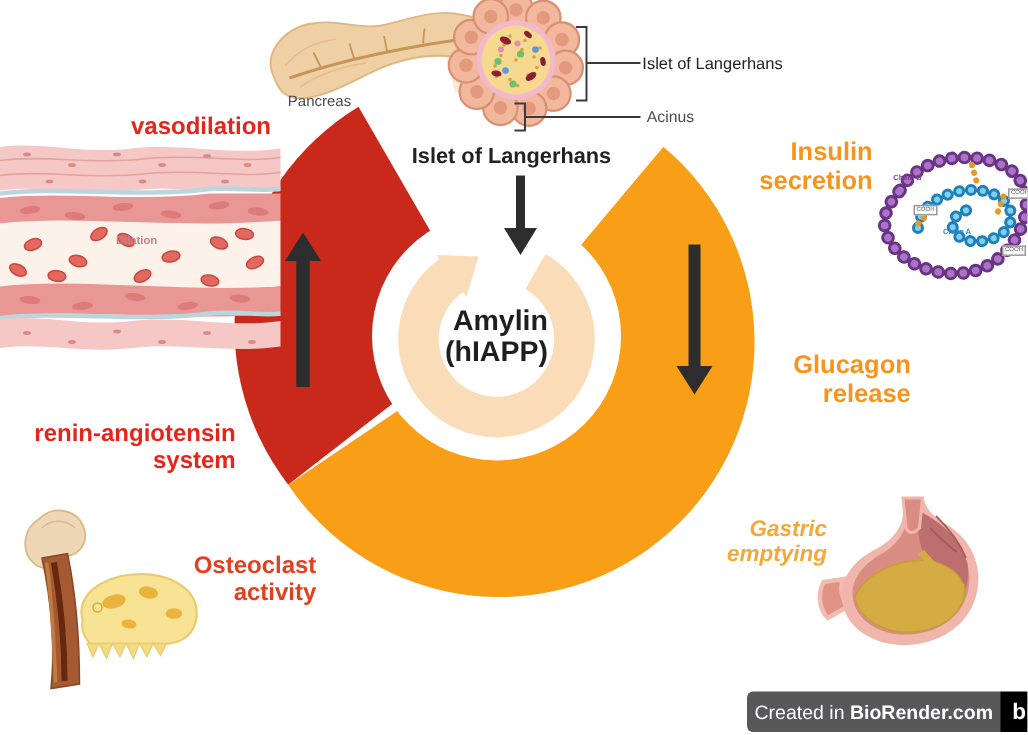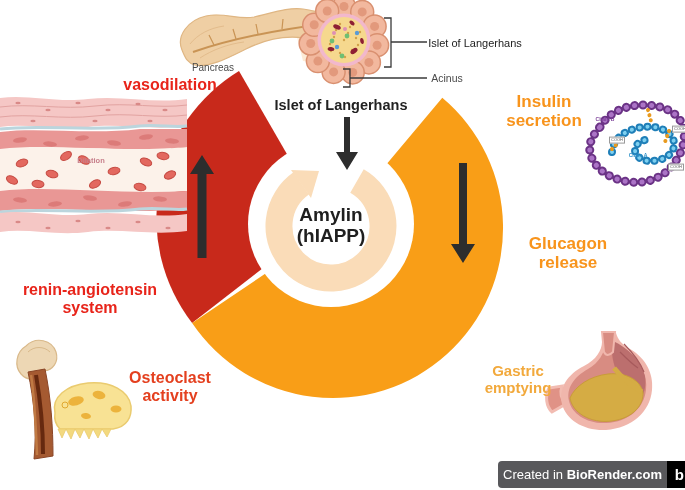--- a/index.html
+++ b/index.html
@@ -1,19 +1,19 @@
 <!DOCTYPE html>
 <html><head>
 <meta charset="utf-8">
 <style>
   html,body{margin:0;padding:0;background:#fff;}
   #canvas{position:relative;width:685px;height:490px;background:#ffffff;overflow:hidden;
           font-family:"Liberation Sans", sans-serif;}
   #art{position:absolute;left:0;top:0;}
-  .lbl{position:absolute;transform:translate(-50%,-50%);text-align:center;font-weight:bold;
+  .lbl{position:absolute;transform:translate(-50%,-50%);text-align:right;font-weight:bold;
        line-height:1.12;white-space:nowrap;}
   .red{color:#E8241A;}
   .verm{color:#E4401F;}
   .orange{color:#F8941C;}
   .amber{color:#F2A93C;}
   .dark{color:#222222;}
   .gray{color:#4A4A4A;font-weight:normal;}
   .tiny{font-weight:bold;}
   .tag{position:absolute;transform:translate(-50%,-50%);font-size:4px;color:#555;background:#fff;
        border:0.5px solid #999;padding:0 1px;font-weight:normal;line-height:1.2;}
@@ -230,42 +230,42 @@
 
   <g>
     <path d="M600,127 C608,113 625,105 643,105 C663,105 679,112 683,127 C687,141 681,155 672,166 C662,178 647,184 630,182 C612,180 596,170 591,156 C587,144 593,135 600,127 Z" fill="none" stroke="#6B3386" stroke-width="9" stroke-dasharray="0.1 8.3" stroke-linecap="round"></path>
     <path d="M600,127 C608,113 625,105 643,105 C663,105 679,112 683,127 C687,141 681,155 672,166 C662,178 647,184 630,182 C612,180 596,170 591,156 C587,144 593,135 600,127 Z" fill="none" stroke="#AB74C6" stroke-width="5" stroke-dasharray="0.1 8.3" stroke-linecap="round"></path>
     <path d="M612,152 C613,141 621,133 634,129 C649,124 665,127 672,137 C677,145 673,155 662,159 C651,163 640,161 636,154 C633,148 637,142 645,140" fill="none" stroke="#1F7FB8" stroke-width="8" stroke-dasharray="0.1 7.8" stroke-linecap="round"></path>
     <path d="M612,152 C613,141 621,133 634,129 C649,124 665,127 672,137 C677,145 673,155 662,159 C651,163 640,161 636,154 C633,148 637,142 645,140" fill="none" stroke="#7ED0F0" stroke-width="4" stroke-dasharray="0.1 7.8" stroke-linecap="round"></path>
     <path d="M648,110 L651,121 M669,131 L665,142 M612,149 L619,142" fill="none" stroke="#E89A1F" stroke-width="4" stroke-dasharray="0.1 5.2" stroke-linecap="round"></path>
   </g>
 </svg>
 
-  <div class="lbl red" style="left:134px;top:85px;font-size:16px;margin-left:36px;">
+  <div class="lbl red" style="left:134px;top:85px;font-size:16px;">
     <span>vasodilation</span>
   </div>
   <div class="lbl gray" style="left:213px;top:68px;font-size:10px;">
     <span>Pancreas</span>
   </div>
   <div class="lbl dark" style="left:475px;top:43px;font-size:11px;font-weight:normal;transform:translate(-50%,-50%);">
     <span>Islet of Langerhans</span>
   </div>
   <div class="lbl gray" style="left:447px;top:79px;font-size:10.5px;">
     <span>Acinus</span>
   </div>
   <div class="lbl dark" style="left:341px;top:105px;font-size:14.5px;">
     <span>Islet of Langerhans</span>
   </div>
   <div class="lbl orange" style="left:568px;top:253px;font-size:17px;">
     <span>Glucagon</span><br><span>release</span>
   </div>
   <div class="lbl orange" style="left:544px;top:111px;font-size:17px;">
     <span>Insulin</span><br><span>secretion</span>
   </div>
-  <div class="lbl amber" style="left:518px;top:380px;font-size:15px;">
+  <div class="lbl amber" style="left:518px;top:362px;font-size:15px;font-style:italic;">
     <span>Gastric</span><br><span>emptying</span>
   </div>
   <div class="lbl red" style="left:90px;top:299px;font-size:16px;">
     <span>renin-angiotensin</span><br><span>system</span>
   </div>
   <div class="lbl verm" style="left:170px;top:387px;font-size:16px;">
     <span>Osteoclast</span><br><span>activity</span>
   </div>
   <div class="lbl" style="left:331px;top:225px;font-size:19px;color:#1F1F1F;">
     <span>Amylin</span><br><span>(hIAPP)</span>

